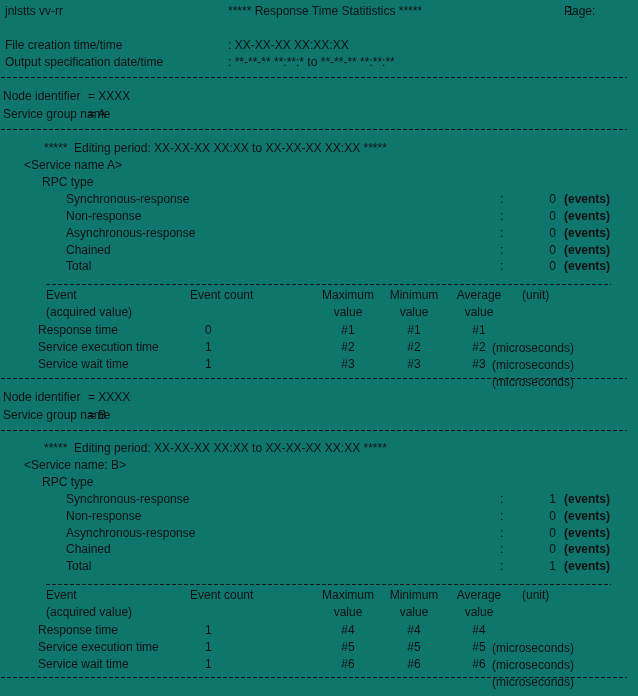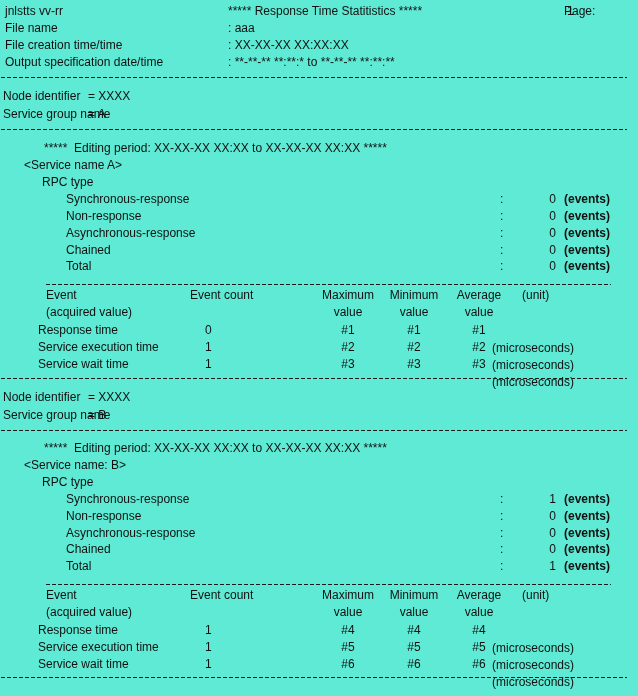--- a/index.html
+++ b/index.html
@@ -1,17 +1,17 @@
 <!DOCTYPE html>
 <html><head>
 <meta charset="utf-8">
 <style>
   html,body{margin:0;padding:0;background:#fff;}
   .page{
-    position:relative;width:638px;height:696px;background:#5eead4;
+    position:relative;width:638px;height:696px;background:#0f766e;
     font-family:"Liberation Sans",sans-serif;font-size:12px;color:#111;
     overflow:hidden;
   }
   .ln{position:absolute;left:0;width:638px;height:15px;white-space:pre;}
   .c{position:absolute;top:0;white-space:pre;}
   
   .hx-label{left:5px;}
   .hx-val{left:228px;}
   .hx-prog{left:5px;}
   .hx-title{left:228px;}
@@ -53,24 +53,20 @@
 <body>
 
 <div class="page">
 
   <div class="ln" style="top:4px">
     <span class="c hx-prog">jnlstts vv-rr</span>
     <span class="c hx-title">***** Response Time Statitistics *****</span>
     <span class="c hx-page">Page:</span>
     <span class="c hx-pageno">1</span>
   </div>
-  <div class="ln" style="top:21px">
-    <span class="c hx-label">File name</span>
-    <span class="c hx-val">: aaa</span>
-  </div>
   <div class="ln" style="top:38px">
     <span class="c hx-label">File creation time/time</span>
     <span class="c hx-val">: XX-XX-XX XX:XX:XX</span>
   </div>
   <div class="ln" style="top:55px">
     <span class="c hx-label">Output specification date/time</span>
     <span class="c hx-val">: **-**-** **:**:* to **-**-** **:**:**</span>
   </div>
 
   <div class="sep" style="top:77px"></div>

